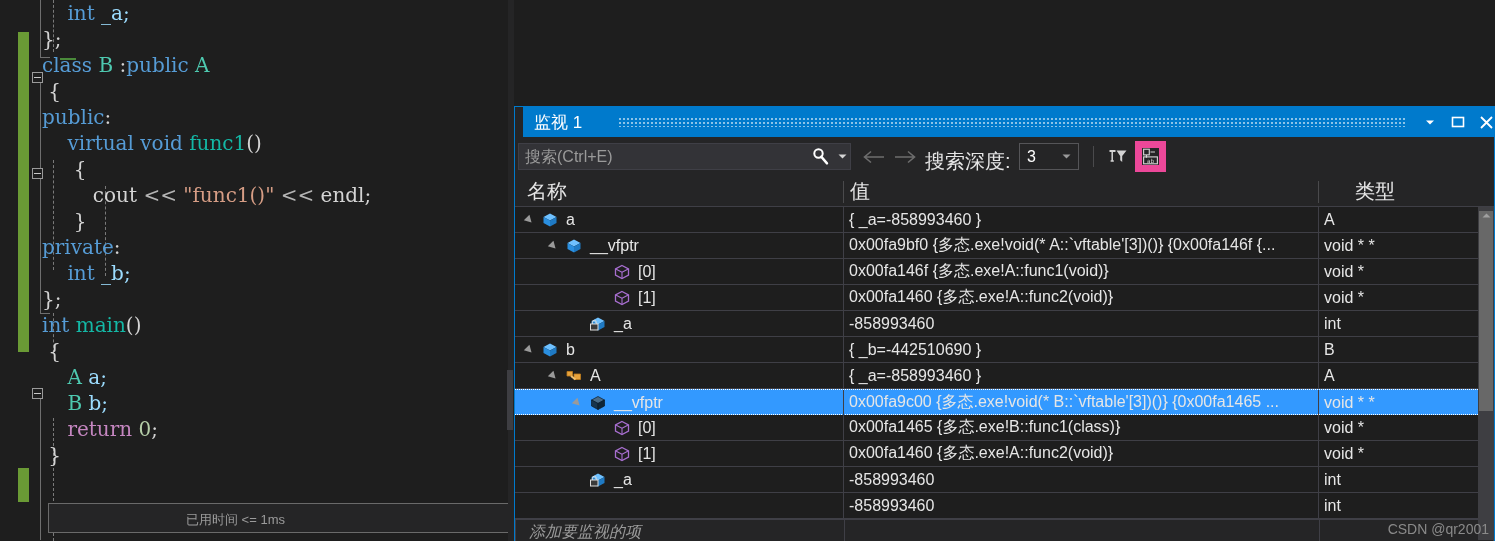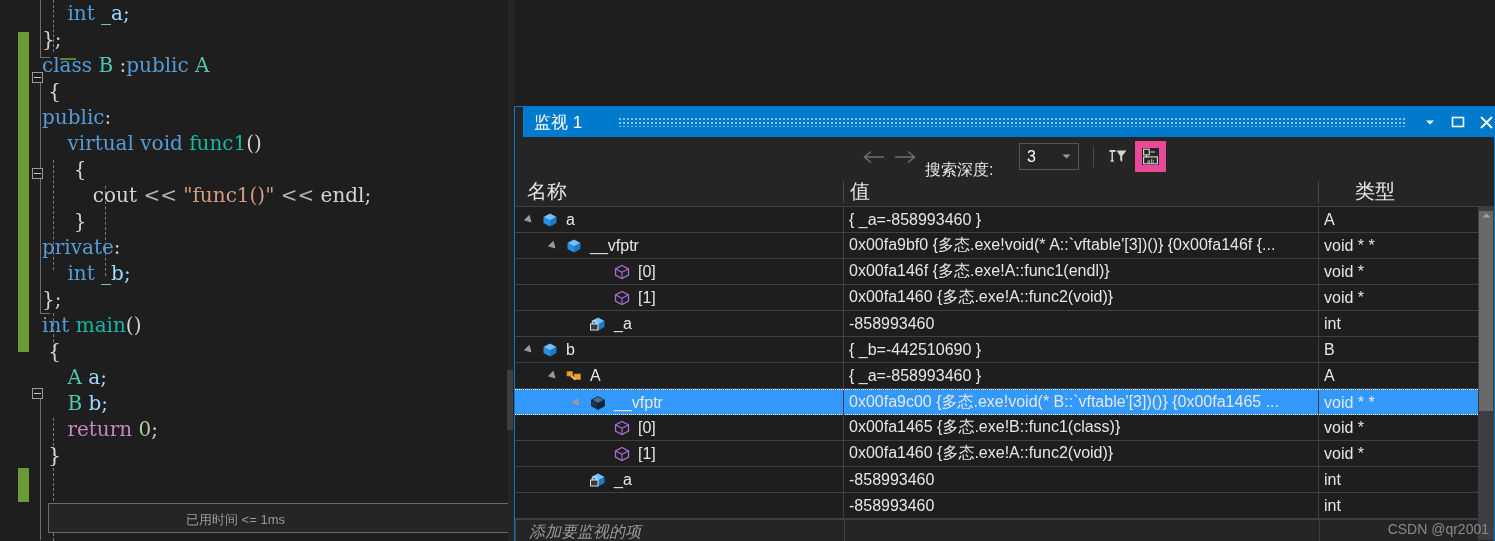--- a/index.html
+++ b/index.html
@@ -124,21 +124,21 @@
     color:#d4d4d4;font-size:9px;
   }
   .nav-arrow{
     position:absolute;top:10px;width:24px;height:20px;
     display:flex;align-items:center;justify-content:center;
     color:#6d6d6d;font-size:19px;
   }
   #nav-back{left:347px;}
   #nav-fwd{left:378px;}
   #depth-label{
-    position:absolute;left:410px;top:11px;color:#e6e6e6;font-size:16px;margin-top:12px;
+    position:absolute;left:410px;top:11px;color:#e6e6e6;font-size:20px;
   }
   #depth-combo{
     position:absolute;left:504px;top:6px;width:60px;height:27px;
     background:#252526;border:1px solid #555558;box-sizing:border-box;
     display:flex;align-items:center;
   }
   #depth-value{color:#ffffff;font-size:16px;padding-left:7px;flex:1;}
   #depth-caret{color:#9a9a9a;font-size:9px;padding-right:7px;}
   #tb-sep{
     position:absolute;left:578px;top:9px;width:1px;height:21px;background:#4a4a4c;
@@ -282,20 +282,34 @@
     </div>
     <div class="win-btn" id="btn-close">
       <svg width="15" height="15" viewBox="0 0 15 15" aria-hidden="true">
           <path d="M2 2 L13 13 M13 2 L2 13" stroke="#ffffff" stroke-width="1.8" fill="none"></path>
         </svg>
     </div>
   </div>
 
   <div id="watch-toolbar">
 
+    <div id="search-box">
+      <input id="search-input" type="text" placeholder="搜索(Ctrl+E)" style="">
+      <div id="search-icon-btn">
+        <svg width="19" height="19" viewBox="0 0 19 19" aria-hidden="true">
+          <circle cx="7.5" cy="6.5" r="4.2" fill="none" stroke="#ffffff" stroke-width="2"></circle>
+          <path d="M10.2 9.6 L16 16.4" stroke="#ffffff" stroke-width="2.4" fill="none" stroke-linecap="round"></path>
+        </svg>
+      </div>
+      <div id="search-dd-btn">
+        <svg width="9" height="7" viewBox="0 0 9 7" aria-hidden="true">
+            <path d="M0.5 1.5 L4.5 5.5 L8.5 1.5 Z" fill="#d4d4d4"></path>
+          </svg>
+      </div>
+    </div>
 
     <div class="nav-arrow" id="nav-back">
       <svg width="22" height="14" viewBox="0 0 22 14" aria-hidden="true">
         <path d="M8 1.5 L1.5 7 L8 12.5 M1.5 7 L21 7" stroke="#6d6d6d" stroke-width="1.6" fill="none"></path>
       </svg>
     </div>
     <div class="nav-arrow" id="nav-fwd">
       <svg width="22" height="14" viewBox="0 0 22 14" aria-hidden="true">
         <path d="M14 1.5 L20.5 7 L14 12.5 M20.5 7 L1 7" stroke="#6d6d6d" stroke-width="1.6" fill="none"></path>
       </svg>
@@ -375,21 +389,21 @@
         <div class="row" style="top: 82px;">
           <div class="cell-name" style="padding-left: 82px;">
             <span class="expander"></span>
             <span class="icon-slot"><svg width="18" height="16" viewBox="0 0 18 16">
                 <path d="M9 1.5 L15.5 5 L15.5 11 L9 14.5 L2.5 11 L2.5 5 Z" fill="none" stroke="#a86fd0" stroke-width="1.3"></path>
                 <path d="M9 8.3 L9 14.5 M9 8.3 L2.8 5.1 M9 8.3 L15.2 5.1" stroke="#a86fd0" stroke-width="1.1" fill="none"></path>
               </svg></span>
             <span class="name-text">[0]</span>
           </div>
           <div class="col-sep" style="left: 328px;"></div>
-          <div class="cell-value">0x00fa146f {多态.exe!A::func1(endl)}</div>
+          <div class="cell-value">0x00fa146f {多态.exe!A::func1(void)}</div>
           <div class="col-sep" style="left: 803px;"></div>
           <div class="cell-type">void *</div>
         </div>
         <div class="row" style="top: 108px;">
           <div class="cell-name" style="padding-left: 82px;">
             <span class="expander"></span>
             <span class="icon-slot"><svg width="18" height="16" viewBox="0 0 18 16">
                 <path d="M9 1.5 L15.5 5 L15.5 11 L9 14.5 L2.5 11 L2.5 5 Z" fill="none" stroke="#a86fd0" stroke-width="1.3"></path>
                 <path d="M9 8.3 L9 14.5 M9 8.3 L2.8 5.1 M9 8.3 L15.2 5.1" stroke="#a86fd0" stroke-width="1.1" fill="none"></path>
               </svg></span>

